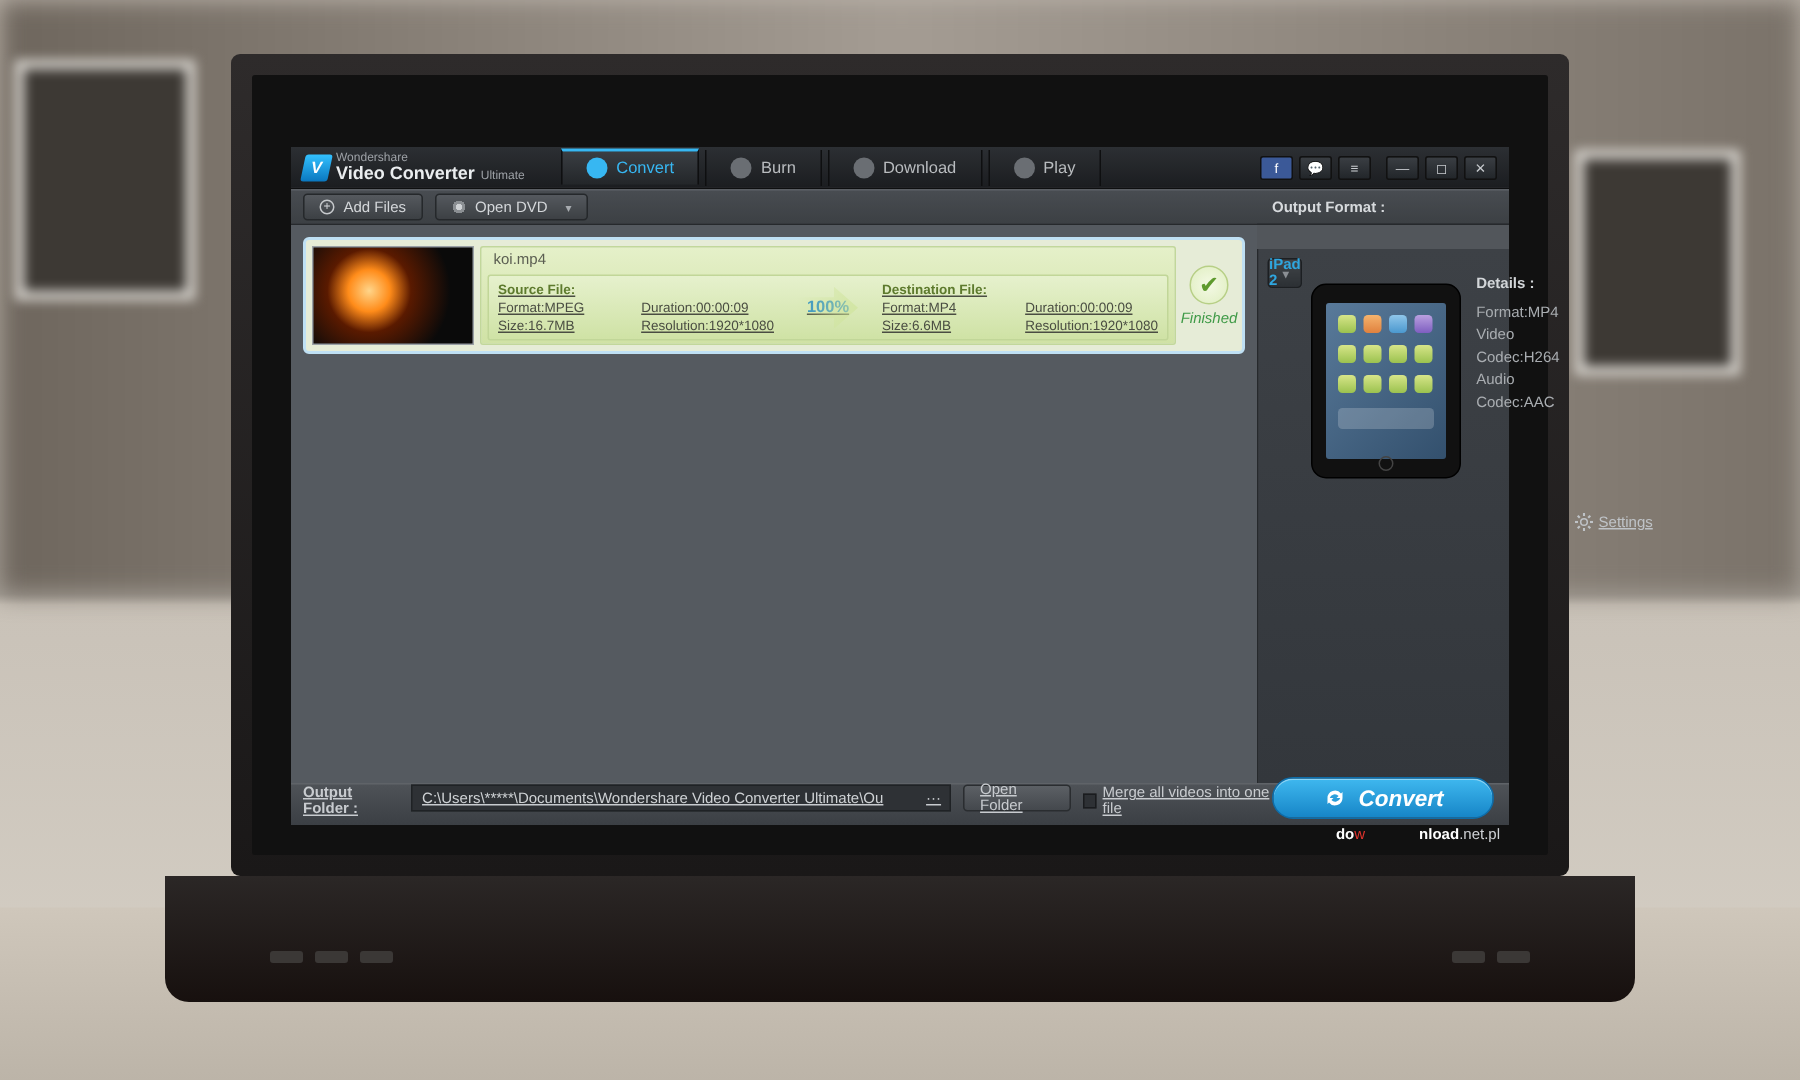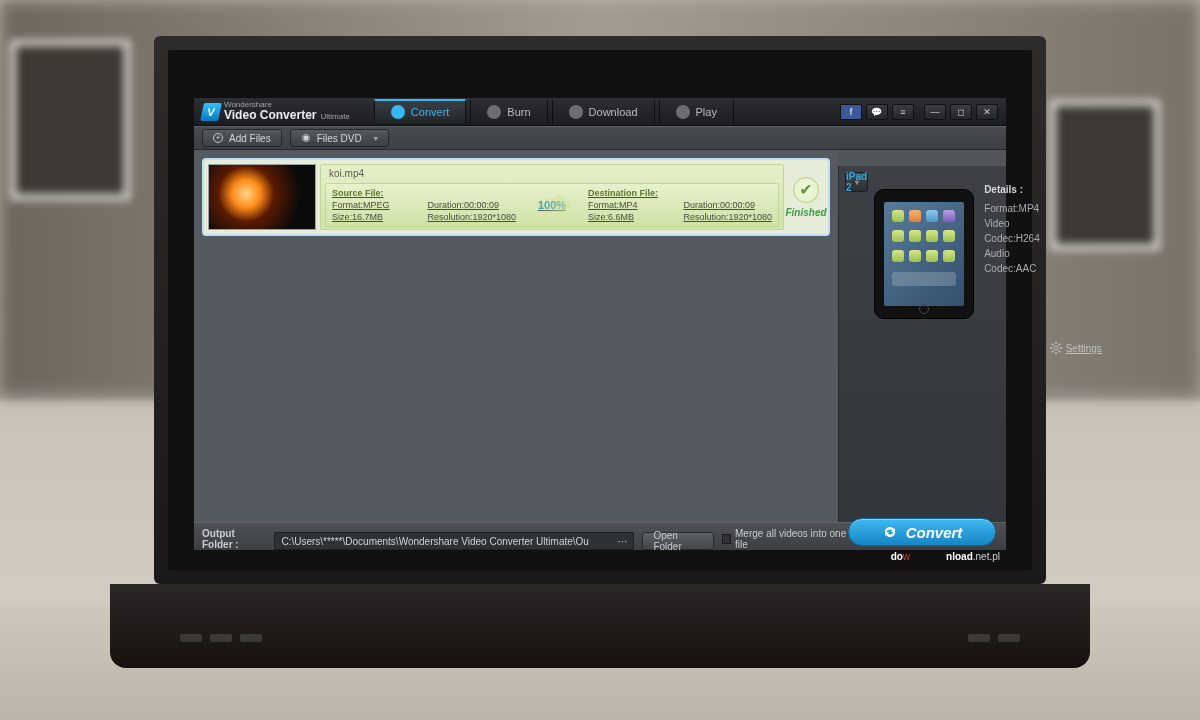--- a/index.html
+++ b/index.html
@@ -76,24 +76,24 @@
   .block .h { color:#3c6; font-weight:bold; color:#5d7a2d; font-size:9px; }
   .pct { text-align:center; color:#2e90c6; font-weight:bold; font-size:11px; }
   .row3 { display:flex; gap:4px; align-items:center; margin-top:3px; }
   .dd { height:16px; background:linear-gradient(180deg,#fdfdfd,#e2e4e6); border:1px solid #b3b8bc; border-radius:2px; font-size:9px; color:#4b4e52; display:flex; align-items:center; padding:0 4px 0 6px; cursor:pointer; }
   .dd::after { content:"▾"; margin-left:4px; font-size:8px; }
   .dd .ico { width:8px; height:8px; margin-right:4px; }
   .gpu { margin-left:52px; color:#6e8b34; font-size:9px; display:flex; align-items:center; gap:4px; }
   .gpu input { width:10px; height:10px; }
   .check { width:36px; display:flex; flex-direction:column; align-items:center; justify-content:center; gap:4px; }
   .check .circle { width:26px; height:26px; border-radius:50%; background:radial-gradient(circle,#f4f9e5,#dfeec0); border:1px solid #b7cf86; display:flex; align-items:center; justify-content:center; color:#5e9a2e; font-size:16px; }
-  .check .txt { color:#3f9a47; font-style:italic; font-size:10px; font-weight:bold; }
-
-  
-  .status { position:absolute; left:0; right:0; bottom:0; height:28px; background:linear-gradient(180deg,#4e5257,#3b3f44); border-top:1px solid #5f6368; display:flex; align-items:flex-end; padding:0 8px; gap:8px; font-size:10px; }
+  .check .txt { color:#3f9a47; font-style:italic; font-size:10px; font-weight:normal; }
+
+  
+  .status { position:absolute; left:0; right:0; bottom:0; height:28px; background:linear-gradient(180deg,#4e5257,#3b3f44); border-top:1px solid #5f6368; display:flex; align-items:flex-start; padding:0 8px; gap:8px; font-size:10px;text-decoration:underline; }
   .path { background:#2e3135; border:1px solid #1f2225; height:18px; padding:0 6px; display:flex; align-items:center; color:#cfd2d5; min-width:360px; }
   .sbtn { height:18px; padding:0 10px; background:linear-gradient(180deg,#5c6065,#44484d); border:1px solid #2a2d30; border-radius:3px; cursor:pointer; display:flex; align-items:center; }
   .merge { margin-left:auto; display:flex; align-items:center; gap:4px; }
   .merge .cb { width:10px; height:10px; background:#2e3135; border:1px solid #1a1c1f; }
   .convert { position:absolute; right:10px; bottom:4px; width:148px; height:28px; background:linear-gradient(180deg,#3fb8ef,#1685c7); border:1px solid #0e6ca8; border-radius:14px; display:flex; align-items:center; justify-content:center; gap:8px; color:#fff; font-size:15px; font-style:italic; font-weight:bold; cursor:pointer; box-shadow:inset 0 1px 0 rgba(255,255,255,.4); }
   .convert .ref { width:16px; height:16px; }
   .watermark { position:absolute; right:6px; bottom:-12px; font-size:10px; color:#cfd2d6; }
   .watermark b { color:#fff;padding-left:36px; } .watermark .red{color:#e1332d;}
 
   svg { display:block; }
@@ -150,23 +150,24 @@
             </div>
           </div>
 
           <div class="toolbar">
             <div class="tbtn">
               <span class="plus">+</span>
               <span>Add Files</span>
             </div>
             <div class="tbtn caret">
               <span class="disc"></span>
-              <span>Files DVD</span>
-            </div>
-          </div>
+              <span>Open DVD</span>
+            </div>
+          </div>
+          <div class="side-head">Output Format :</div>
 
           <div class="main">
             <div class="item">
               <div class="thumb"></div>
               <div class="meta">
                 <div class="fname">koi.mp4</div>
                 <div class="row2">
                   <div class="arrow"></div>
                   <div class="block">
                     <div class="h">Source File:</div>

